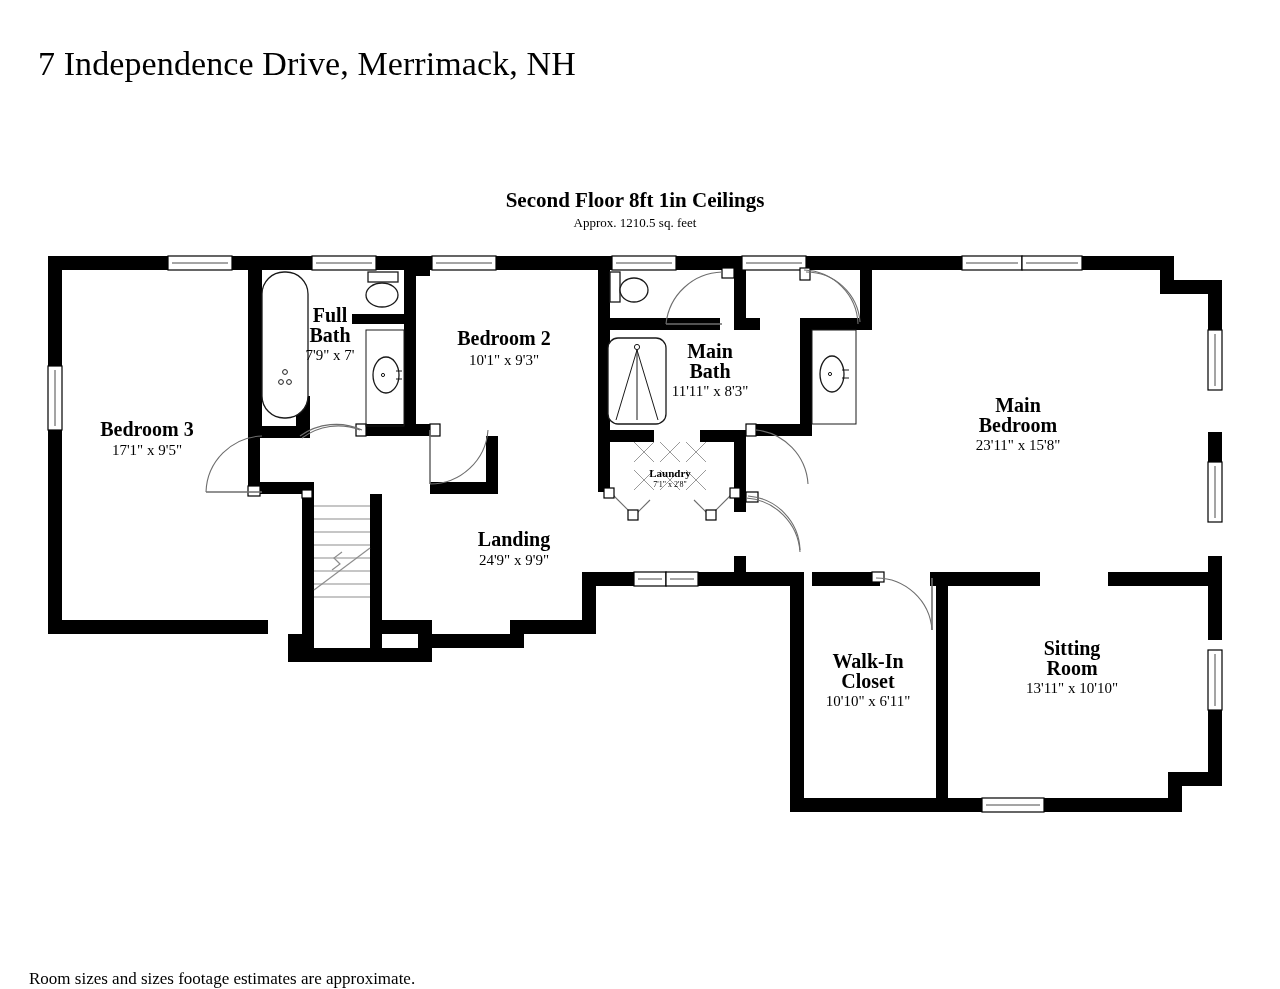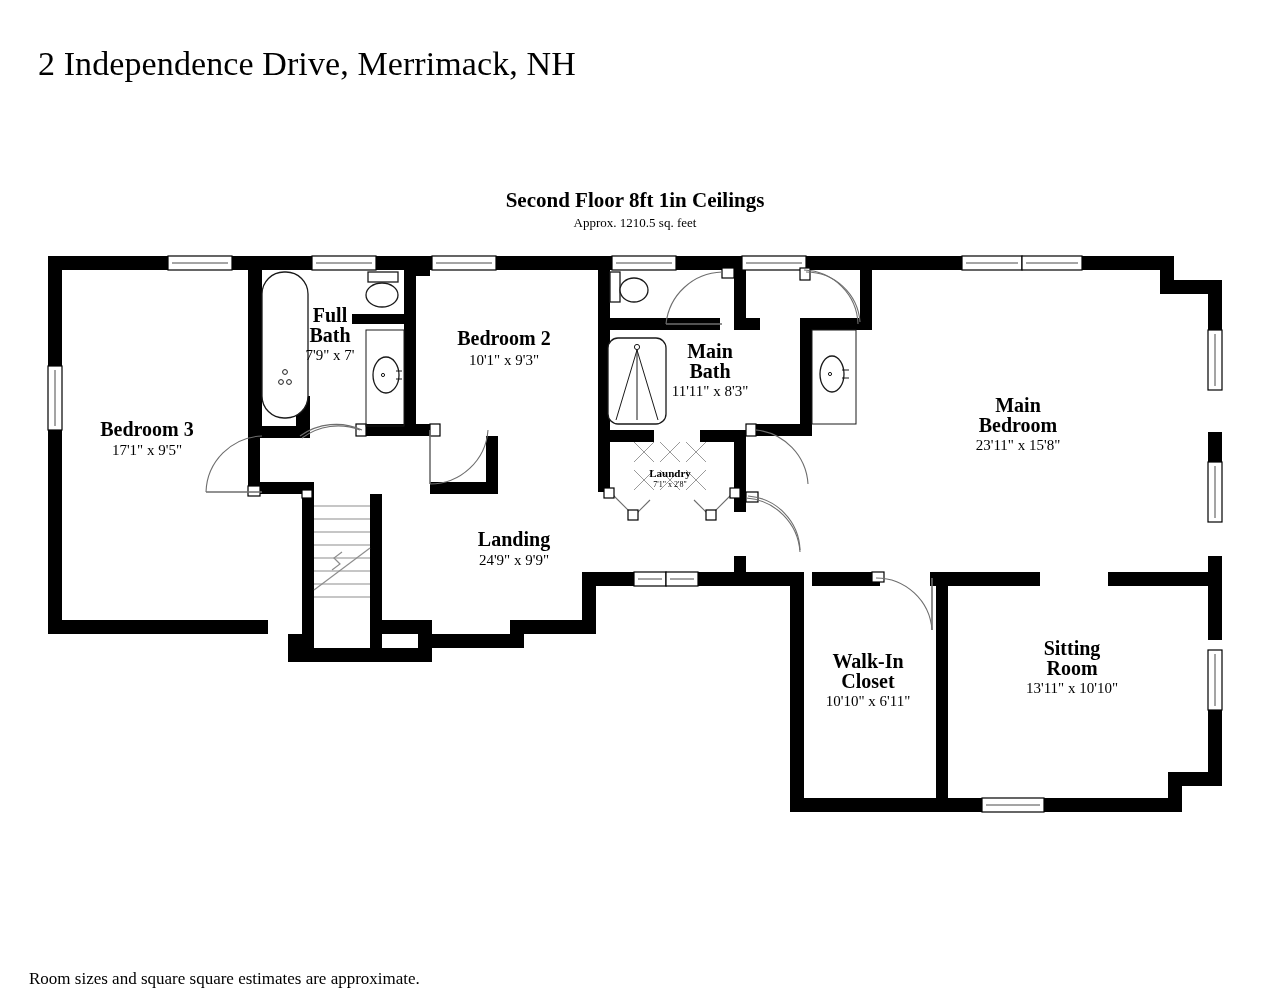--- a/index.html
+++ b/index.html
@@ -79,21 +79,21 @@
   .door-leaf { fill: none; stroke: #6e6e6e; stroke-width: 1.6; }
   .fixture { fill: #ffffff; stroke: #1a1a1a; stroke-width: 1.3; }
   .fixture-thin { fill: none; stroke: #1a1a1a; stroke-width: 1; }
   .stair-tread { stroke: #8d8d8d; stroke-width: 1; fill: none; }
   .stair-arrow { stroke: #8d8d8d; stroke-width: 1.2; fill: none; }
   .laundry-hatch { stroke: #9a9a9a; stroke-width: 1; fill: none; }
 </style>
 </head>
 <body>
 
-<h1 id="plan-title">2 Independence Drive, Merrimack, NH</h1>
+<h1 id="plan-title">7 Independence Drive, Merrimack, NH</h1>
 
 <svg id="floorplan-canvas" viewBox="0 0 1280 989" xmlns="http://www.w3.org/2000/svg">
 
   <text class="hdr-main" x="635" y="207" text-anchor="middle">Second Floor 8ft 1in Ceilings</text>
   <text class="hdr-sub" x="635" y="227" text-anchor="middle">Approx. 1210.5 sq. feet</text>
 
   <g>
 
     <rect class="wall" x="48" y="256" width="120" height="14"></rect>
     <rect class="wall" x="232" y="256" width="80" height="14"></rect>
@@ -433,13 +433,13 @@
 
     <g>
       <text class="rm-name" x="1072" y="655" text-anchor="middle">Sitting</text>
       <text class="rm-name" x="1072" y="675" text-anchor="middle">Room</text>
       <text class="rm-dim" x="1072" y="693" text-anchor="middle">13'11" x 10'10"</text>
     </g>
 
   </g>
 </svg>
 
-<p id="plan-footer">Room sizes and square square estimates are approximate.</p>
+<p id="plan-footer">Room sizes and sizes footage estimates are approximate.</p>
 
 </body></html>

